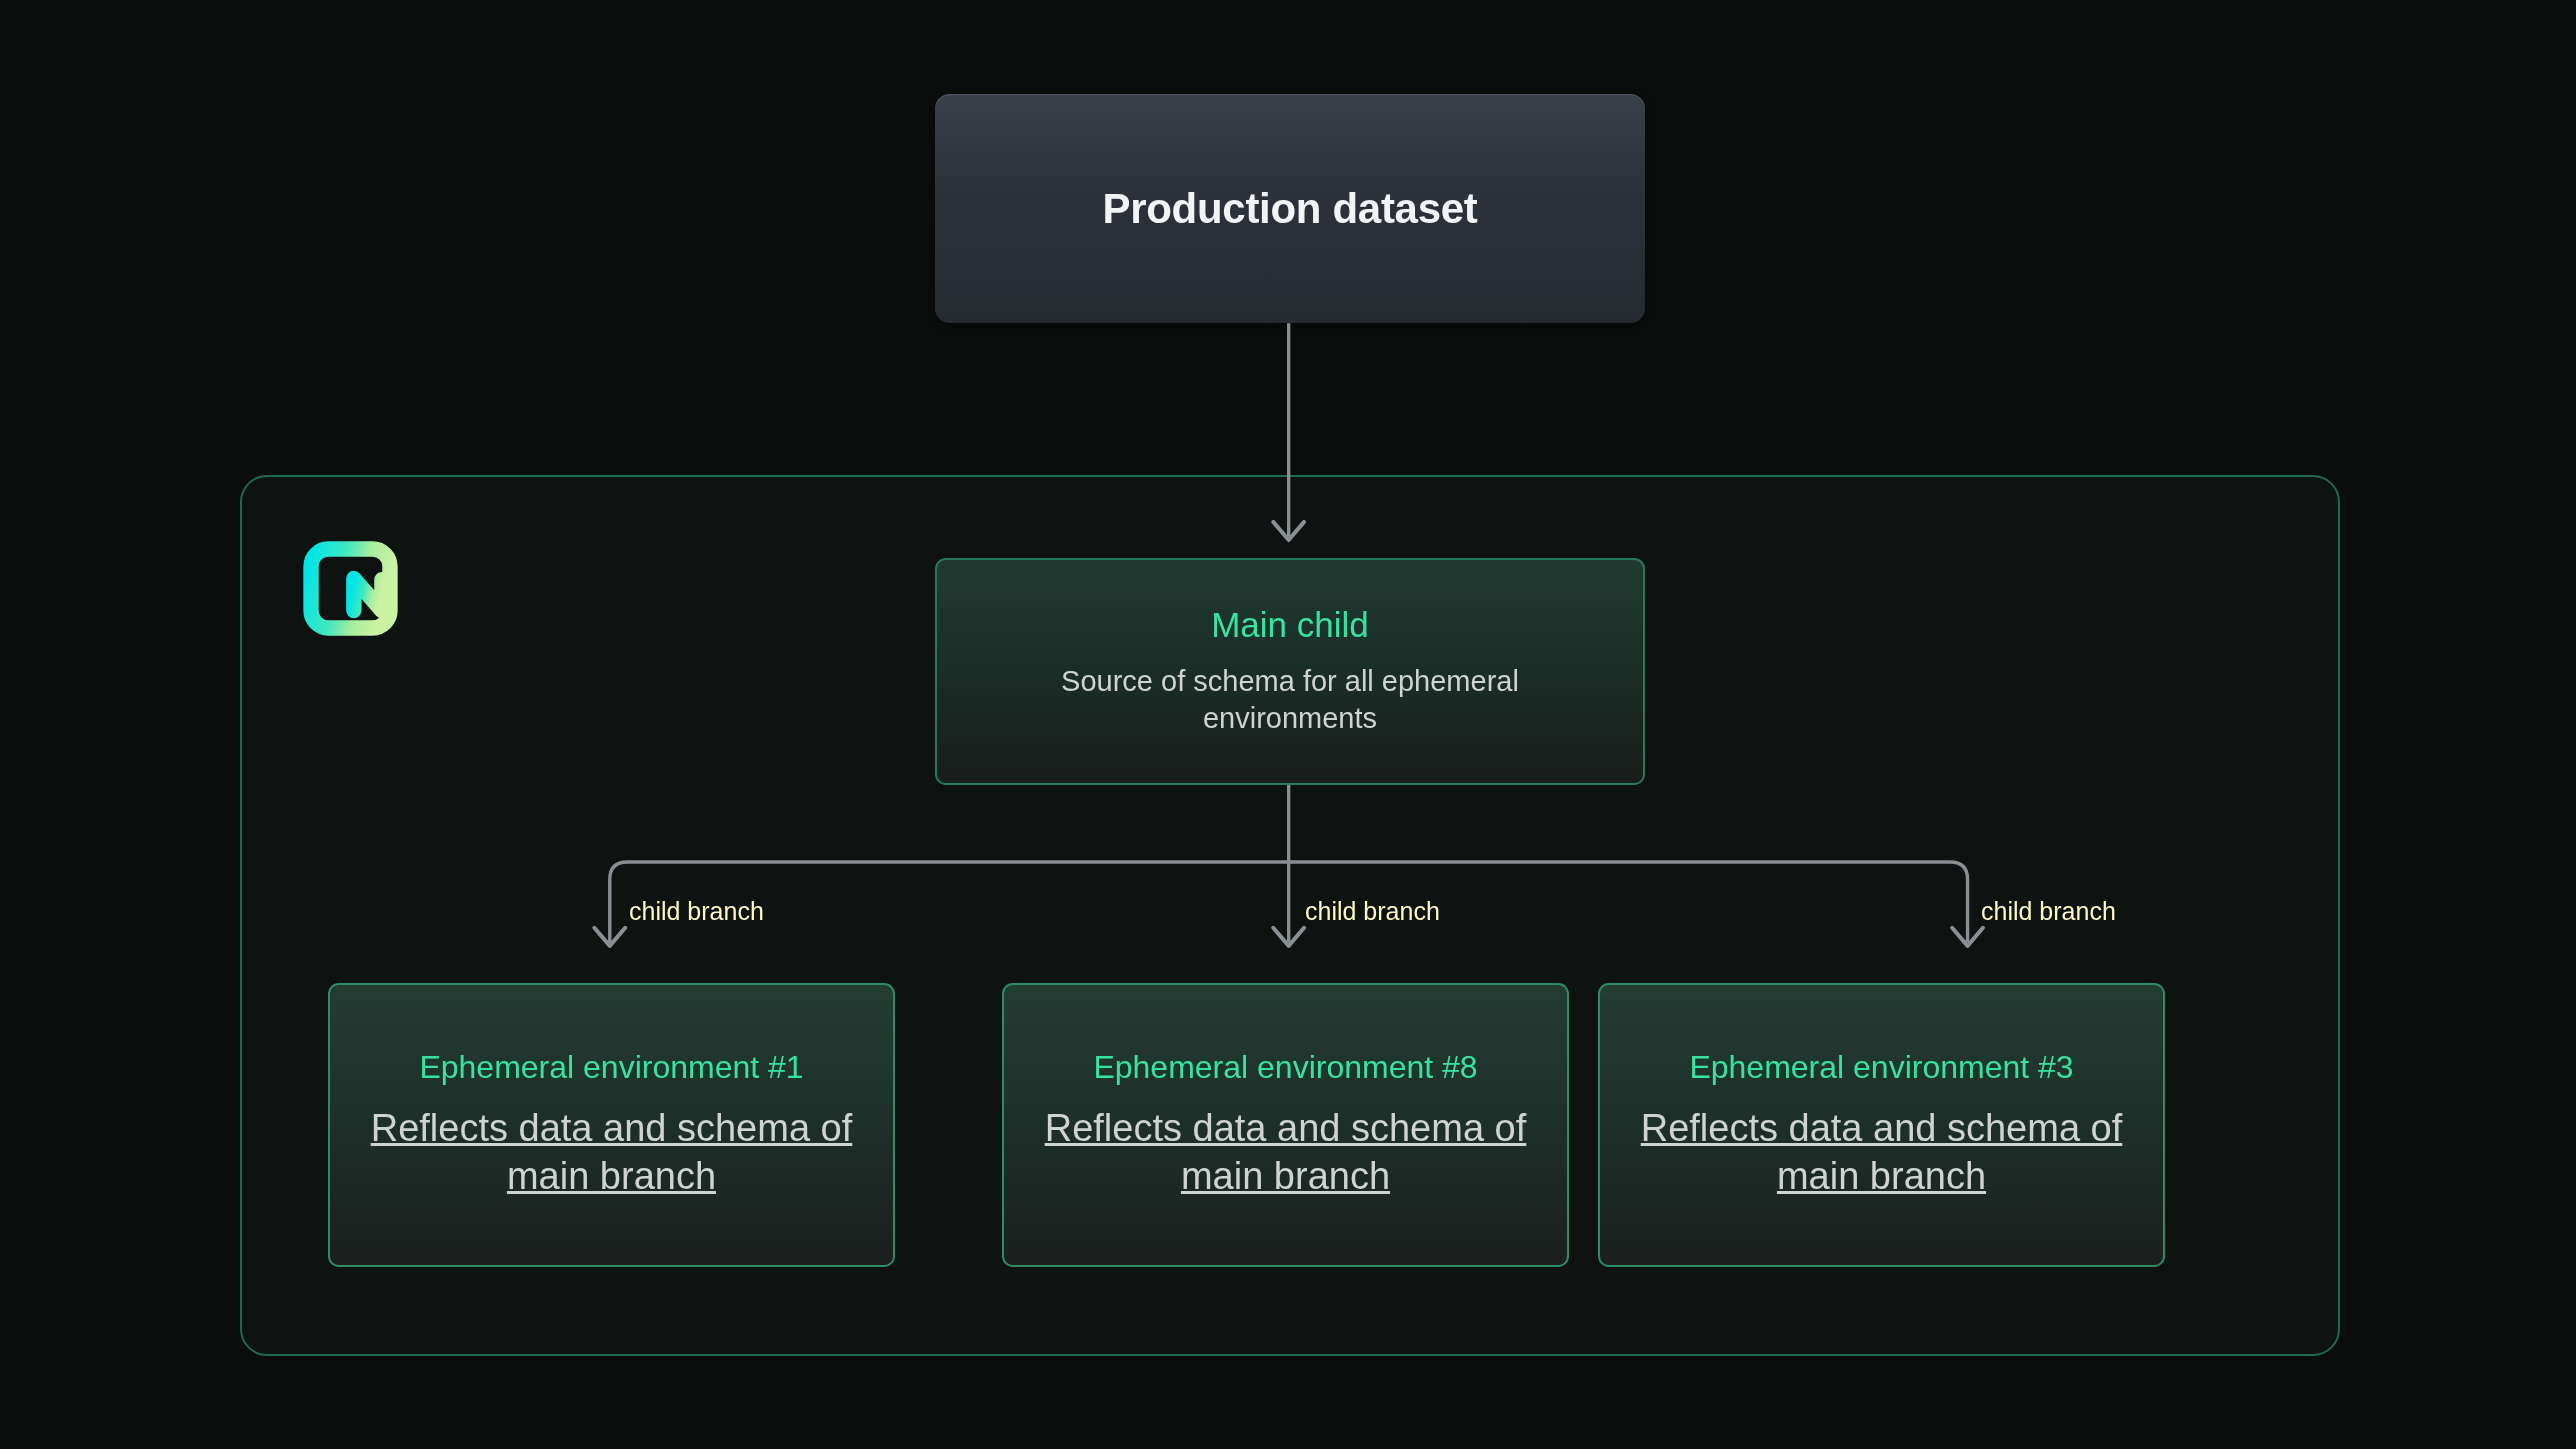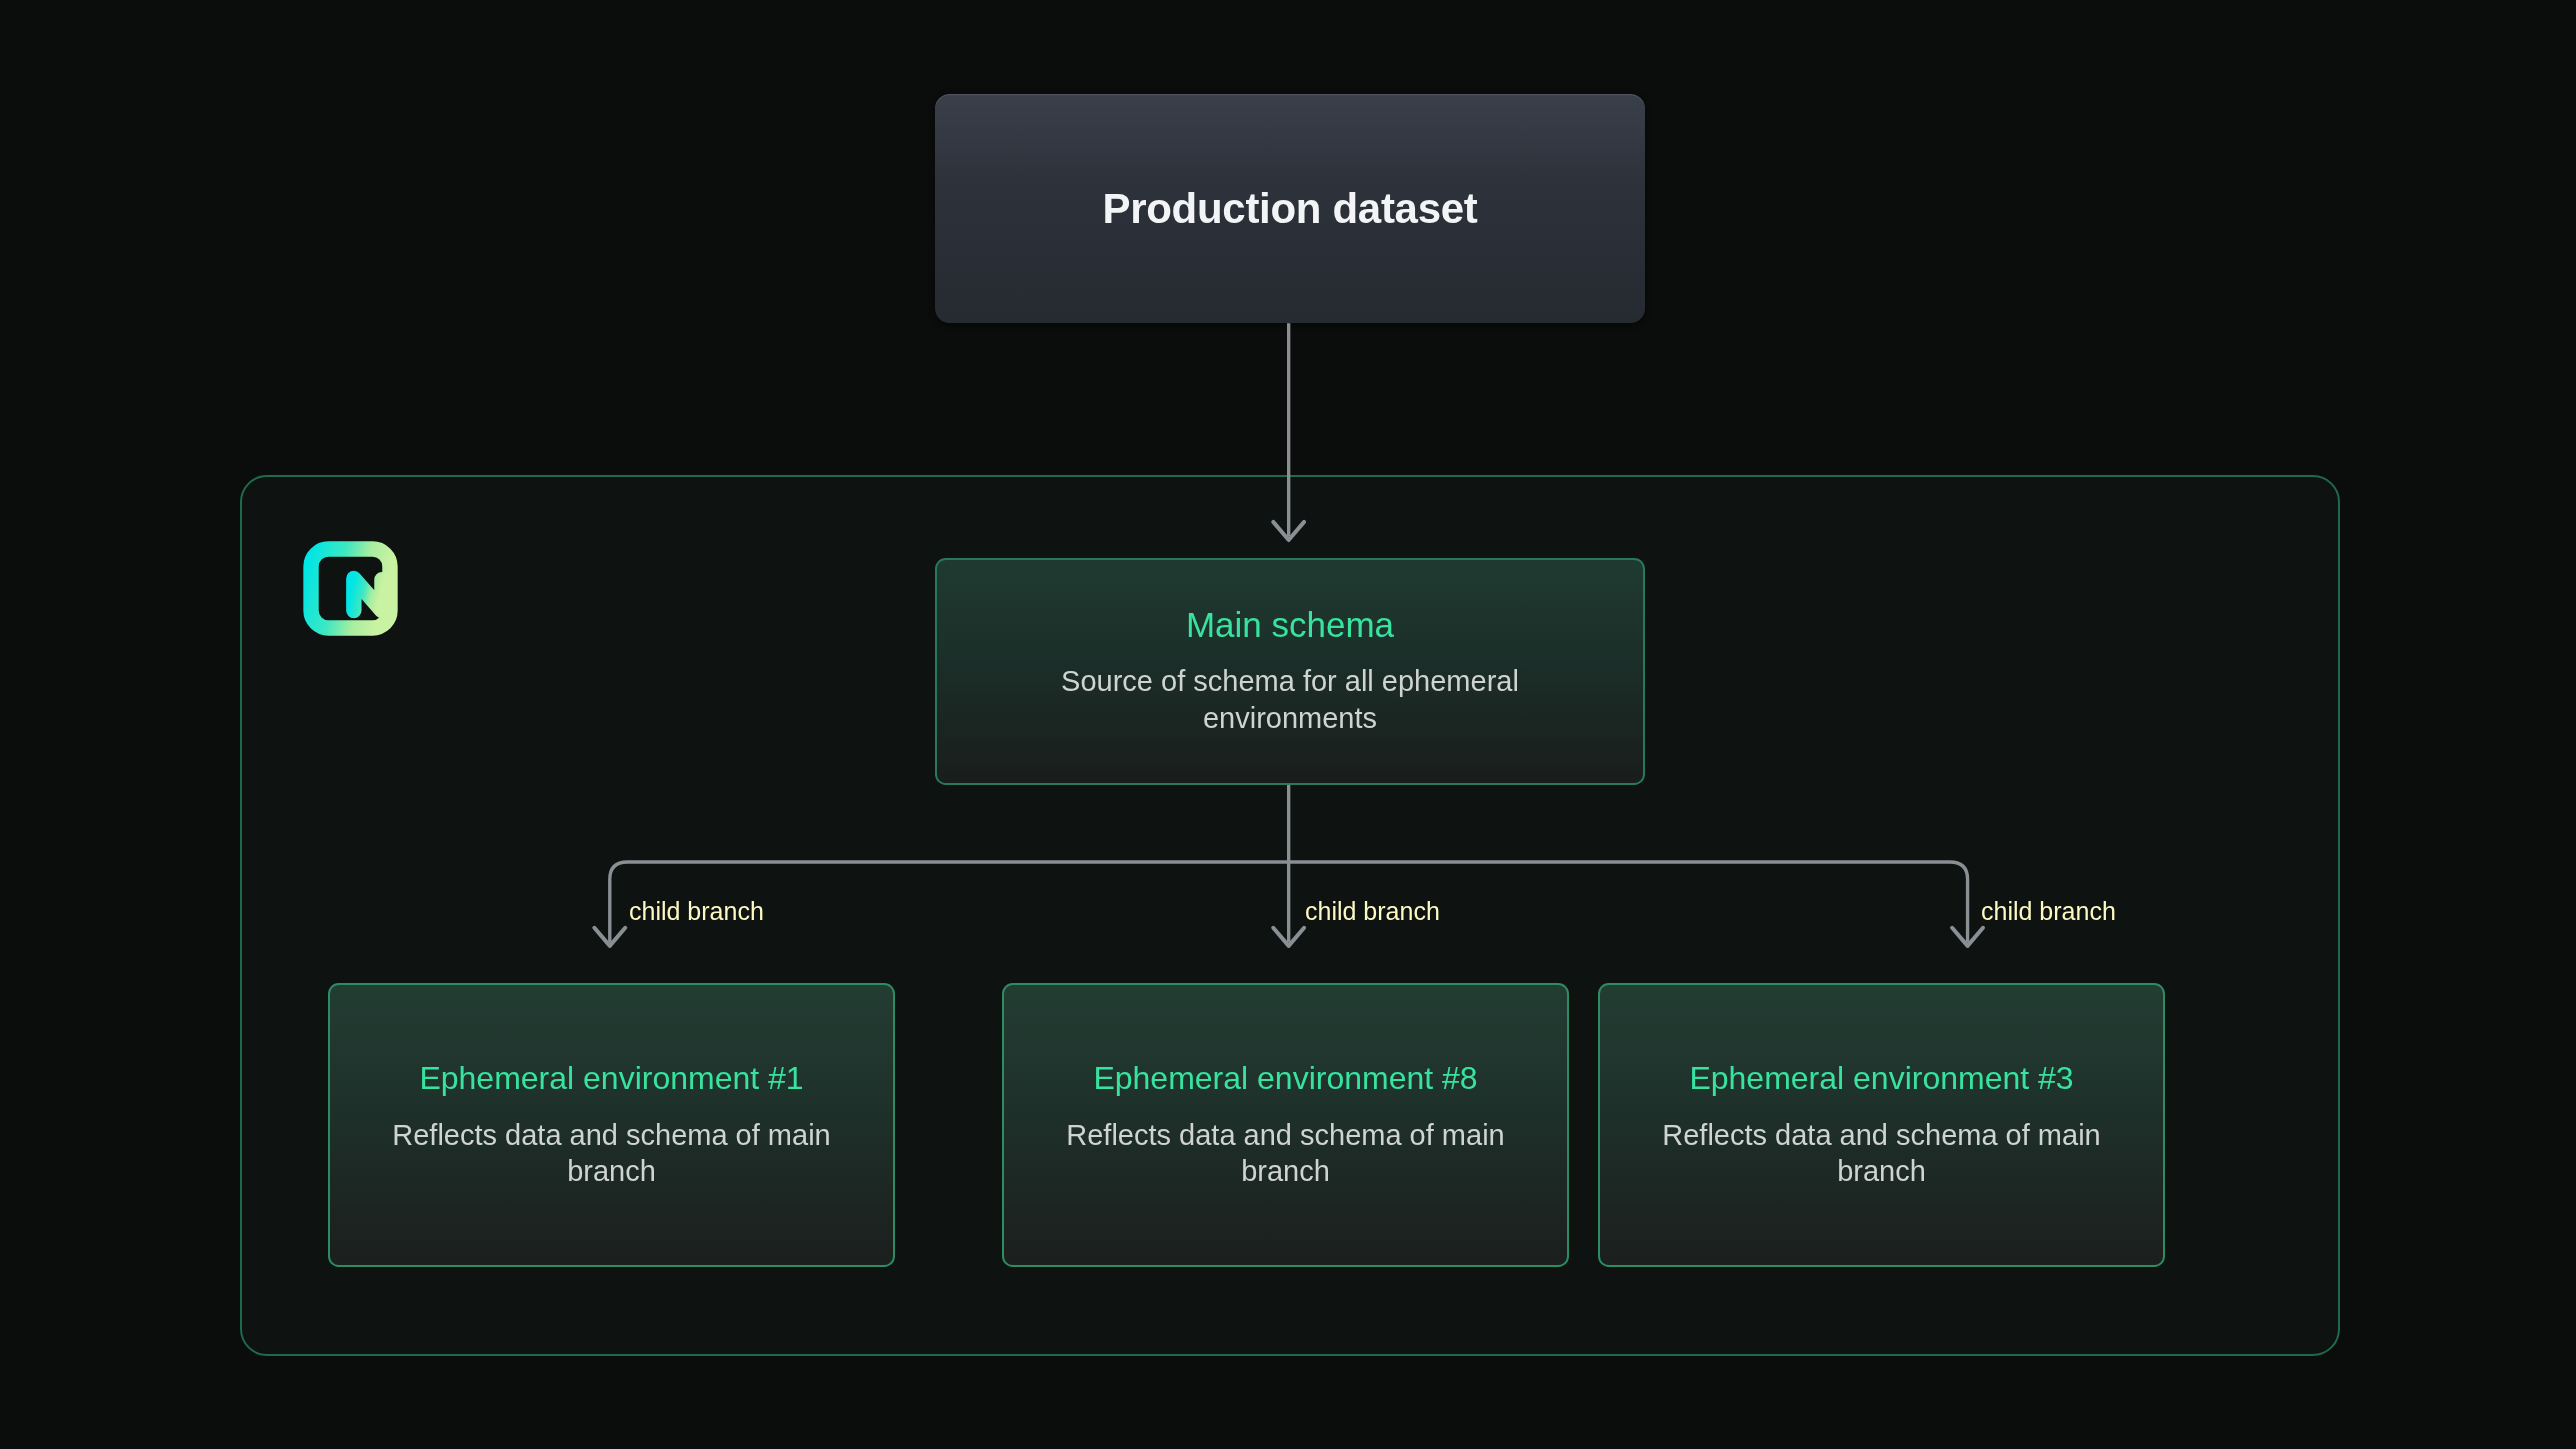--- a/index.html
+++ b/index.html
@@ -115,24 +115,25 @@
   .eph-3 { left: 1598px; }
 
   .eph-title {
     font-size: 32px;
     color: #38e3a0;
     text-align: center;
     line-height: 1.16;
     margin-bottom: 19px;
   }
   .eph-sub {
-    font-size: 29px;
+    font-size: 38px;
     color: #cfd3d2;
     text-align: center;
     line-height: 1.26;
+    text-decoration: underline;
   }
 
   
   .connectors {
     position: absolute;
     left: 0;
     top: 0;
     width: 2576px;
     height: 1449px;
     pointer-events: none;
@@ -183,21 +184,21 @@
         </linearGradient>
       </defs>
 
       <rect x="12" y="12" width="118" height="118" rx="26" ry="26" fill="none" stroke="url(#neonGrad)" stroke-width="23"></rect>
 
       <path d="M 76 104 L 76 56 L 118 104 L 118 58" fill="none" stroke="url(#neonGrad)" stroke-width="23" stroke-linecap="round" stroke-linejoin="round"></path>
     </svg>
   </div>
 
   <div class="main-card">
-    <div class="main-title">Main schema</div>
+    <div class="main-title">Main child</div>
     <div class="main-sub">Source of schema for all ephemeral environments</div>
   </div>
 
   <svg class="connectors" viewBox="0 0 3840 2160" xmlns="http://www.w3.org/2000/svg">
 
     <path class="conn-line" d="M 1921 482 L 1921 800"></path>
     <path class="conn-head" d="M 1898 778 L 1921 805 L 1944 778"></path>
 
     <path class="conn-line" d="M 1921 1170 L 1921 1285"></path>
 

